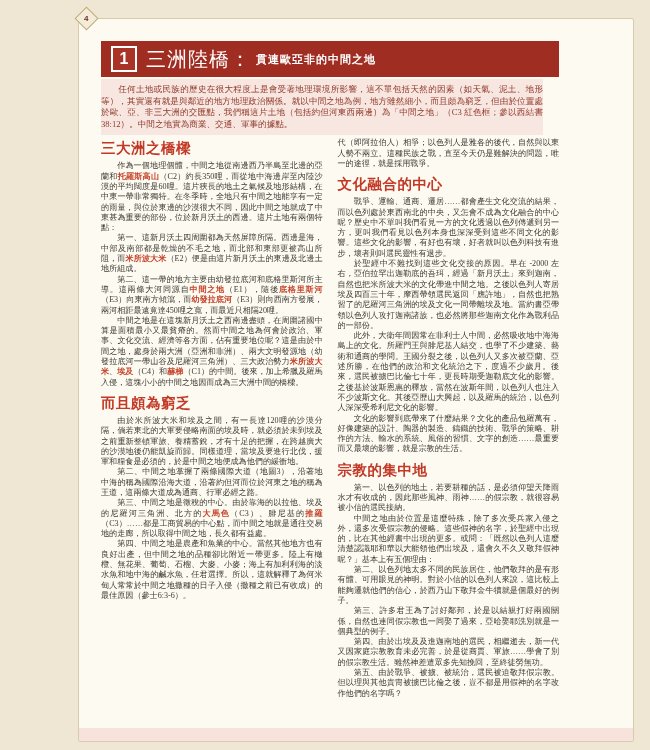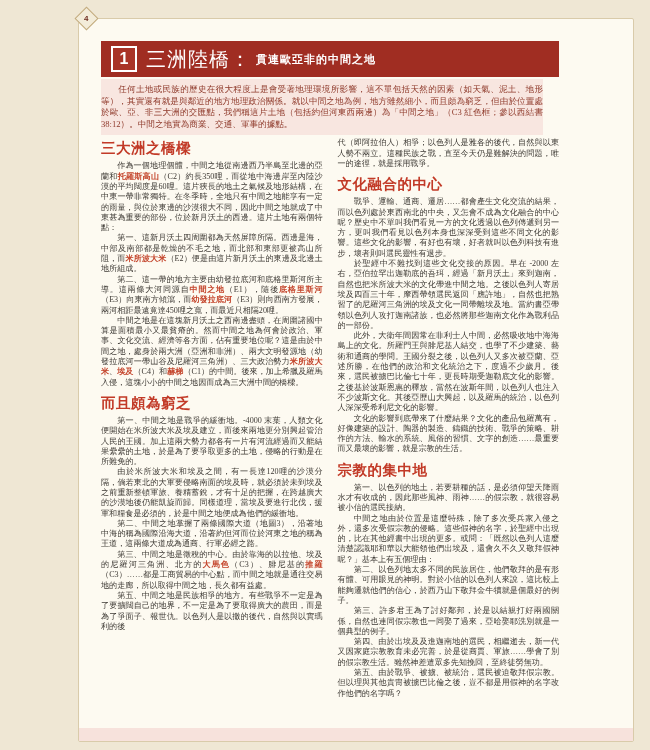--- a/index.html
+++ b/index.html
@@ -77,25 +77,24 @@
     <p class="intro">任何土地或民族的歷史在很大程度上是會受著地理環境所影響，這不單包括天然的因素（如天氣、泥土、地形等），其實還有就是與鄰近的地方地理政治關係。就以中間之地為例，地方雖然細小，而且頗為窮乏，但由於位置處於歐、亞、非三大洲的交匯點，我們稱這片土地（包括約但河東西兩邊）為「中間之地」（C3 紅色框；參以西結書38:12）。中間之地實為商業、交通、軍事的據點。</p>
 
     <div class="cols">
       <div class="col">
           <h2 class="sec-heading">三大洲之橋樑</h2>
           <p class="para"><span>作為一個地理個體，中間之地從南邊西乃半島至北邊的亞蘭和</span><span class="hl">托羅斯高山</span><span>（C2）約長350哩，而從地中海邊岸至內陸沙漠的平均闊度是60哩。這片狹長的地土之氣候及地形結構，在中東一帶非常獨特。在冬季時，全地只有中間之地能享有一定的雨量，與位於東邊的沙漠很大不同，因此中間之地就成了中東甚為重要的部份，位於新月沃土的西邊。這片土地有兩個特點：</span></p>
           <p class="para"><span>第一、這新月沃土四周圍都為天然屏障所隔。西邊是海，中部及南部都是乾燥的不毛之地，而北部和東部更被高山所阻，而</span><span class="hl">米所波大米</span><span>（E2）便是由這片新月沃土的東邊及北邊土地所組成。</span></p>
           <p class="para"><span>第二、這一帶的地方主要由幼發拉底河和底格里斯河所主導。這兩條大河同源自</span><span class="hl">中間之地</span><span>（E1），隨後</span><span class="hl">底格里斯河</span><span>（E3）向東南方傾瀉，而</span><span class="hl">幼發拉底河</span><span>（E3）則向西南方發展，兩河相距最遠竟達450哩之寬，而最近只相隔20哩。</span></p>
           <p class="para"><span>中間之地是在這塊新月沃土之西南邊盡頭，在周圍諸國中算是面積最小又最貧瘠的。然而中間之地為何會於政治、軍事、文化交流、經濟等各方面，佔有重要地位呢？這是由於中間之地，處身於兩大洲（亞洲和非洲）、兩大文明發源地（幼發拉底河一帶山谷及尼羅河三角洲）、三大政治勢力</span><span class="hl">米所波大米</span><span>、</span><span class="hl">埃及</span><span>（C4）和</span><span class="hl">赫梯</span><span>（C1）的中間。後來，加上希臘及羅馬入侵，這塊小小的中間之地因而成為三大洲中間的橋樑。</span></p>
           <h2 class="sec-heading">而且頗為窮乏</h2>
-          <p class="para"><span>第一、中間之地是戰爭的緩衝地。-4000 末葉，人類文化便開始在米所波大米及埃及建立，而後來兩地更分別興起管治人民的王國。加上這兩大勢力都各有一片有河流經過而又能結果纍纍的土地，於是為了要爭取更多的土地，侵略的行動是在所難免的。</span></p>
           <p class="para"><span>由於米所波大米和埃及之間，有一長達120哩的沙漠分隔，倘若東北的大軍要侵略南面的埃及時，就必須於未到埃及之前重新整頓軍旅、養精蓄銳，才有十足的把握，在跨越廣大的沙漠地後仍能凱旋而歸。同樣道理，當埃及要進行北伐，援軍和糧食是必須的，於是中間之地便成為他們的緩衝地。</span></p>
           <p class="para"><span>第二、中間之地掌握了兩條國際大道（地圖3），沿著地中海的稱為國際沿海大道，沿著約但河而位於河東之地的稱為王道，這兩條大道成為通商、行軍必經之路。</span></p>
           <p class="para"><span>第三、中間之地是徵稅的中心。由於靠海的以拉他、埃及的尼羅河三角洲、北方的</span><span class="hl">大馬色</span><span>（C3）、腓尼基的</span><span class="hl">推羅</span><span>（C3）……都是工商貿易的中心點，而中間之地就是通往交易地的走廊，所以取得中間之地，長久都有益處。</span></p>
-          <p class="para"><span>第五、中間之地是民族相爭的地方。有些戰爭不一定是為了要擴闊自己的地界，不一定是為了要取得廣大的農田，而是為了爭面子、報世仇。以色列人是以撒的後代，自然與以實瑪利的後</span></p>
+          <p class="para"><span>第四、中間之地是農產和魚業的中心。當然其他地方也有良好出產，但中間之地的品種卻比附近一帶更多。陸上有橄欖、無花果、葡萄、石榴、大麥、小麥；海上有加利利海的淡水魚和地中海的鹹水魚，任君選擇。所以，這就解釋了為何米甸人常常於中間之地撒種的日子入侵（撒種之前已有收成）的最佳原因（參士6:3-6）。</span></p>
         </div>
       <div class="col">
           <p class="para noindent"><span>代（即阿拉伯人）相爭；以色列人是雅各的後代，自然與以東人勢不兩立。這種民族之戰，直至今天仍是難解決的問題，唯一的途徑，就是採用戰爭。</span></p>
           <h2 class="sec-heading">文化融合的中心</h2>
           <p class="para"><span>戰爭、運輸、通商、遷居……都會產生文化交流的結果，而以色列處於東西南北的中央，又怎會不成為文化融合的中心呢？歷史中不單叫我們看見一方的文化透過以色列傳遞到另一方，更叫我們看見以色列本身也深深受到這些不同文化的影響。這些文化的影響，有好也有壞，好者就叫以色列科技有進步，壞者則叫選民靈性有退步。</span></p>
           <p class="para"><span>於聖經中不難找到這些文化交接的原因。早在 -2000 左右，亞伯拉罕出迦勒底的吾珥，經過「新月沃土」來到迦南，自然也把米所波大米的文化帶進中間之地。之後以色列人寄居埃及四百三十年，摩西帶領選民返回「應許地」，自然也把熟習了的尼羅河三角洲的埃及文化一同帶離埃及地。當約書亞帶領以色列人攻打迦南諸族，也必然將那些迦南文化作為戰利品的一部份。</span></p>
           <p class="para"><span>此外，大衛年間因常在非利士人中間，必然吸收地中海海島上的文化。所羅門王與腓尼基人結交，也學了不少建築、藝術和通商的學問。王國分裂之後，以色列人又多次被亞蘭、亞述所勝，在他們的政治和文化統治之下，度過不少歲月。後來，選民被擄巴比倫七十年，更長時期受迦勒底文化的影響。之後基於波斯恩惠的釋放，當然在波斯年間，以色列人也注入不少波斯文化。其後亞歷山大興起，以及羅馬的統治，以色列人深深受希利尼文化的影響。</span></p>
           <p class="para"><span>文化的影響到底帶來了什麼結果？文化的產品包羅萬有，好像建築的設計、陶器的製造、鑄鐵的技術、戰爭的策略、耕作的方法、輸水的系統、風俗的習慣、文字的創造……最重要而又最壞的影響，就是宗教的生活。</span></p>
           <h2 class="sec-heading">宗教的集中地</h2>
           <p class="para"><span>第一、以色列的地土，若要耕種的話，是必須仰望天降雨水才有收成的，因此那些風神、雨神……的假宗教，就很容易被小信的選民接納。</span></p>

